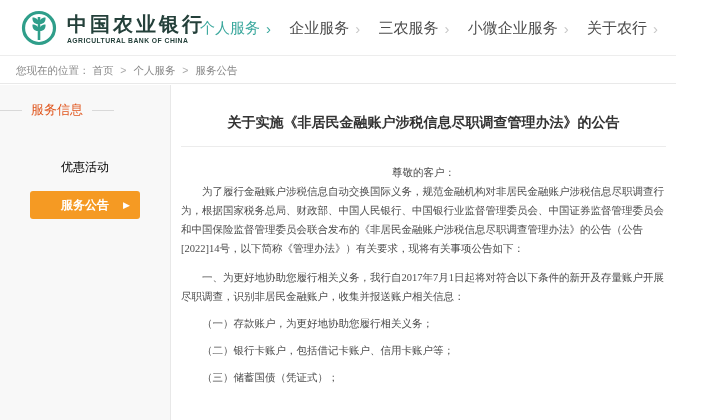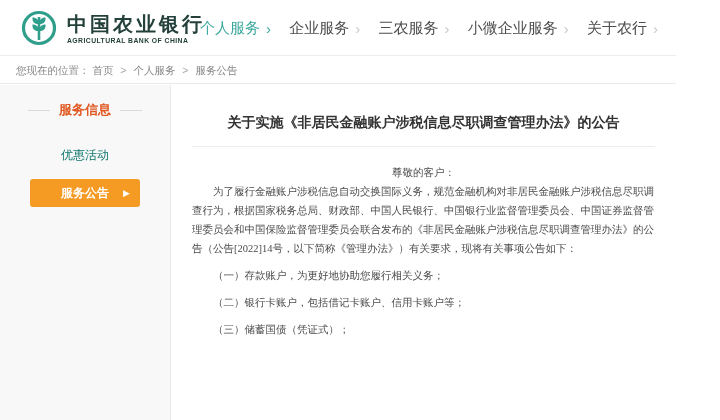--- a/index.html
+++ b/index.html
@@ -18,27 +18,27 @@
   .nav-item { display:flex; align-items:center; gap:6px; cursor:pointer; white-space:nowrap; }
   .nav-item .chev { color:#c8c8c8; font-size:15px; line-height:1; }
   .nav-item.active { color:#3ba89d; }
   .nav-item.active .chev { color:#3ba89d; }
   
   .breadcrumb { position:absolute; top:57px; left:0; right:0; height:27px; line-height:27px; border-bottom:1px solid #e9e9e9; padding-left:16px; font-size:10.5px; color:#878787; background:#fff; }
   .breadcrumb .crumb { cursor:pointer; }
   .breadcrumb .sep { color:#aaa; padding:0 4px; }
   
   .sidebar { position:absolute; top:85px; left:0; bottom:0; width:170px; background:#f8f8f8; }
-  .side-title { margin-top:16px; display:flex; align-items:center; justify-content:center; gap:9px; color:#e0571f; font-size:13px; font-weight:bold; }
+  .side-title { margin-top:16px; display:flex; align-items:center; gap:9px; color:#e0571f; font-size:13px; font-weight:normal; }
   .dash { width:22px; height:1px; background:#d9d9d9; }
-  .side-item { text-align:center; margin-top:28px; font-size:12px; color:#0f766e; cursor:pointer; }
+  .side-item { text-align:center; margin-top:40px; font-size:12px; color:#000000; cursor:pointer; }
   .side-btn { position:relative; width:110px; height:28px; margin:15px auto 0; background:#f59a23; border-radius:3px; color:#fff; font-size:12px; font-weight:bold; line-height:28px; text-align:center; cursor:pointer; }
   .side-btn .arrow { position:absolute; right:10px; top:0; font-size:9px; line-height:28px; }
   
-  .main { position:absolute; top:85px; left:170px; right:0; bottom:0; background:#fff; border-left:1px solid #e8e8e8; padding:0 21px; font-family:"Liberation Serif","DejaVu Serif",serif; }
+  .main { position:absolute; top:85px; left:170px; right:0; bottom:0; background:#fff; border-left:1px solid #e8e8e8; padding:0 10px; font-family:"Liberation Serif","DejaVu Serif",serif; }
   .article-title { margin-top:28px; text-align:center; font-size:14px; font-weight:bold; color:#333; line-height:20px; }
   .title-divider { margin-top:13px; height:1px; background:#ececec; }
   .body { font-size:10.5px; line-height:19px; color:#4c4c4c; }
   .body p { margin:0; }
   .salutation { margin-top:16px !important;text-align:center; }
   .indent { text-indent:2em; }
   .gap-m { margin-top:10px !important; }
   .gap-s { margin-top:8px !important; }
 </style>
 </head>
@@ -106,19 +106,20 @@
       <span class="arrow">▶</span>
     </div>
   </div>
 
   <div class="main">
     <div class="article-title">关于实施《非居民金融账户涉税信息尽职调查管理办法》的公告</div>
     <div class="title-divider"></div>
     <div class="body">
       <p class="salutation">尊敬的客户：</p>
       <p class="indent">为了履行金融账户涉税信息自动交换国际义务，规范金融机构对非居民金融账户涉税信息尽职调查行为，根据国家税务总局、财政部、中国人民银行、中国银行业监督管理委员会、中国证券监督管理委员会和中国保险监督管理委员会联合发布的《非居民金融账户涉税信息尽职调查管理办法》的公告（公告[2022]14号，以下简称《管理办法》）有关要求，现将有关事项公告如下：</p>
+      <p class="indent gap-m">一、为更好地协助您履行相关义务，我行自2017年7月1日起将对符合以下条件的新开及存量账户开展尽职调查，识别非居民金融账户，收集并报送账户相关信息：</p>
       <p class="indent gap-s">（一）存款账户，为更好地协助您履行相关义务；</p>
       <p class="indent gap-s">（二）银行卡账户，包括借记卡账户、信用卡账户等；</p>
       <p class="indent gap-s">（三）储蓄国债（凭证式）；</p>
     </div>
   </div>
 
 </div>
 
 </body></html>

